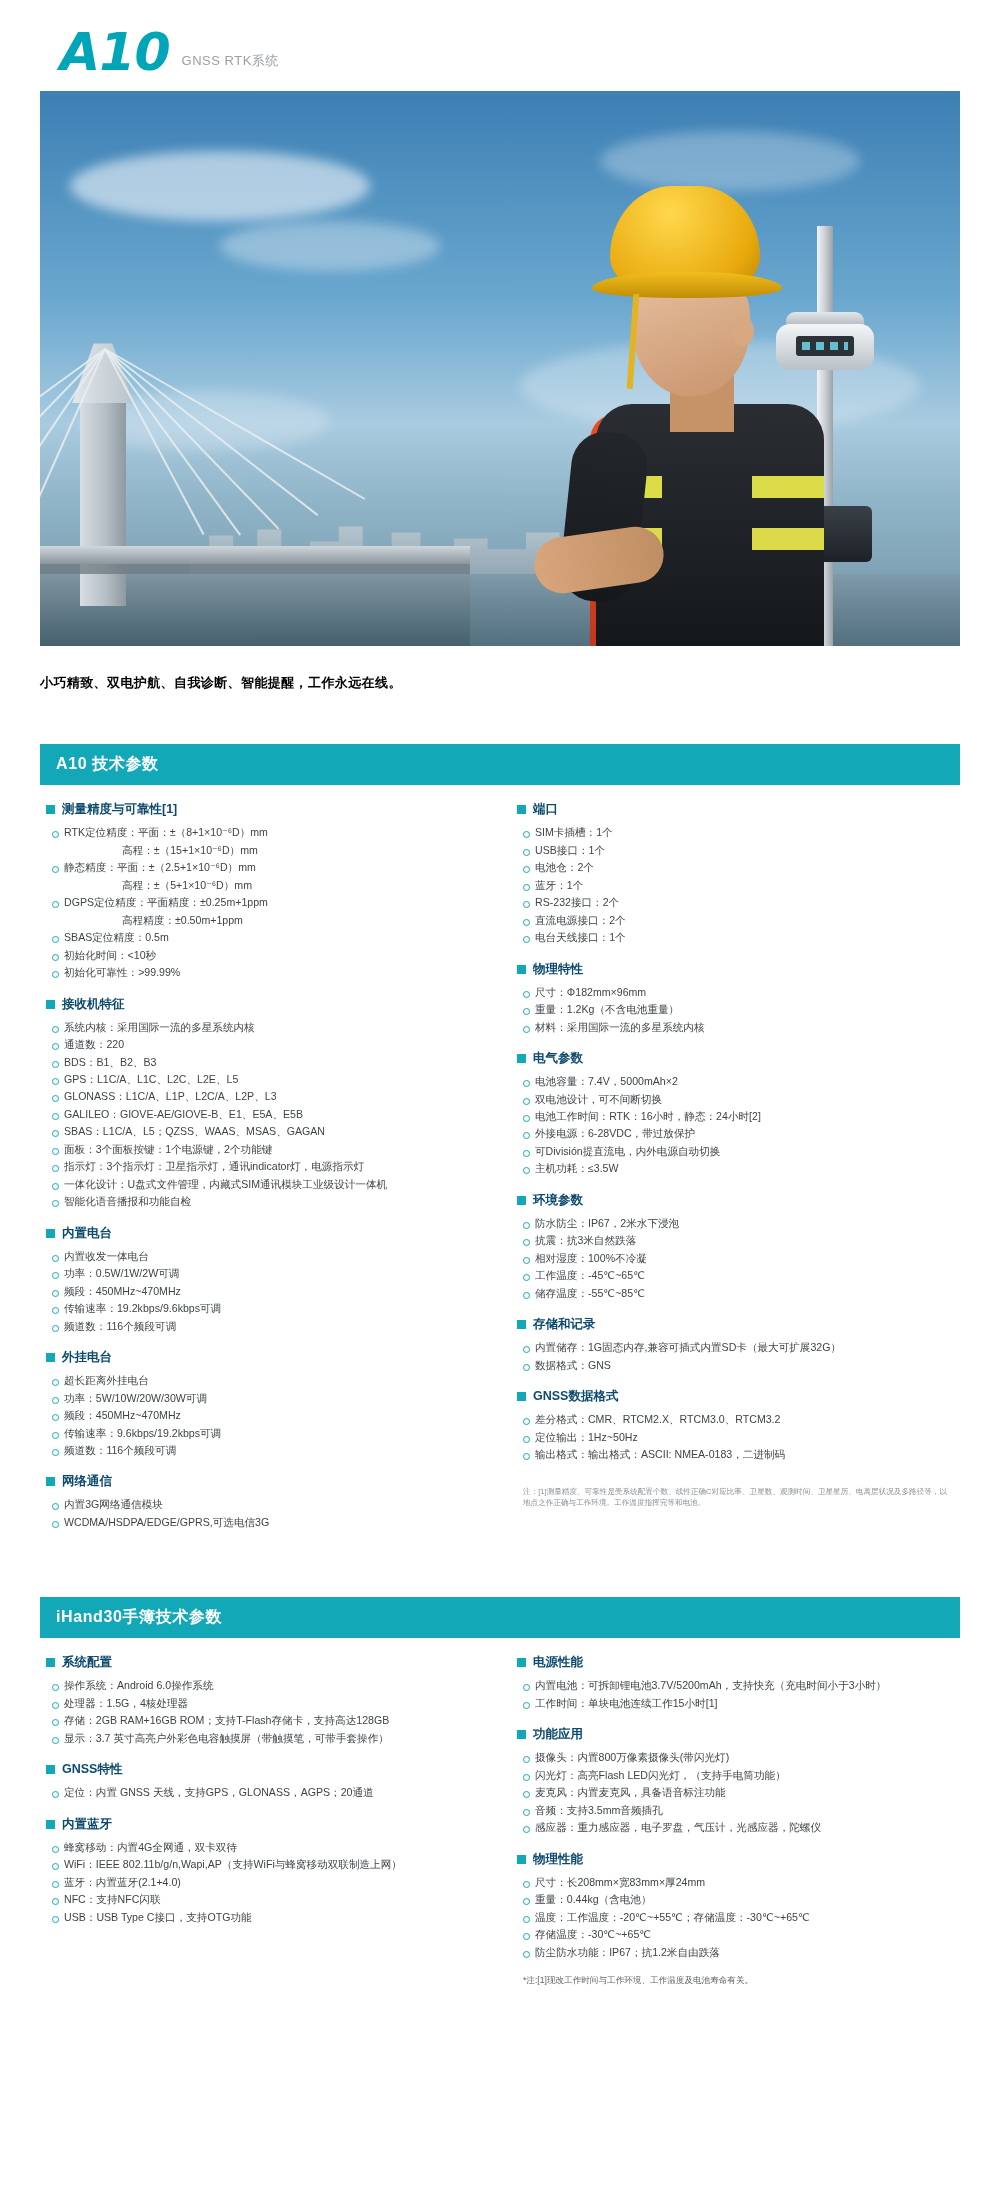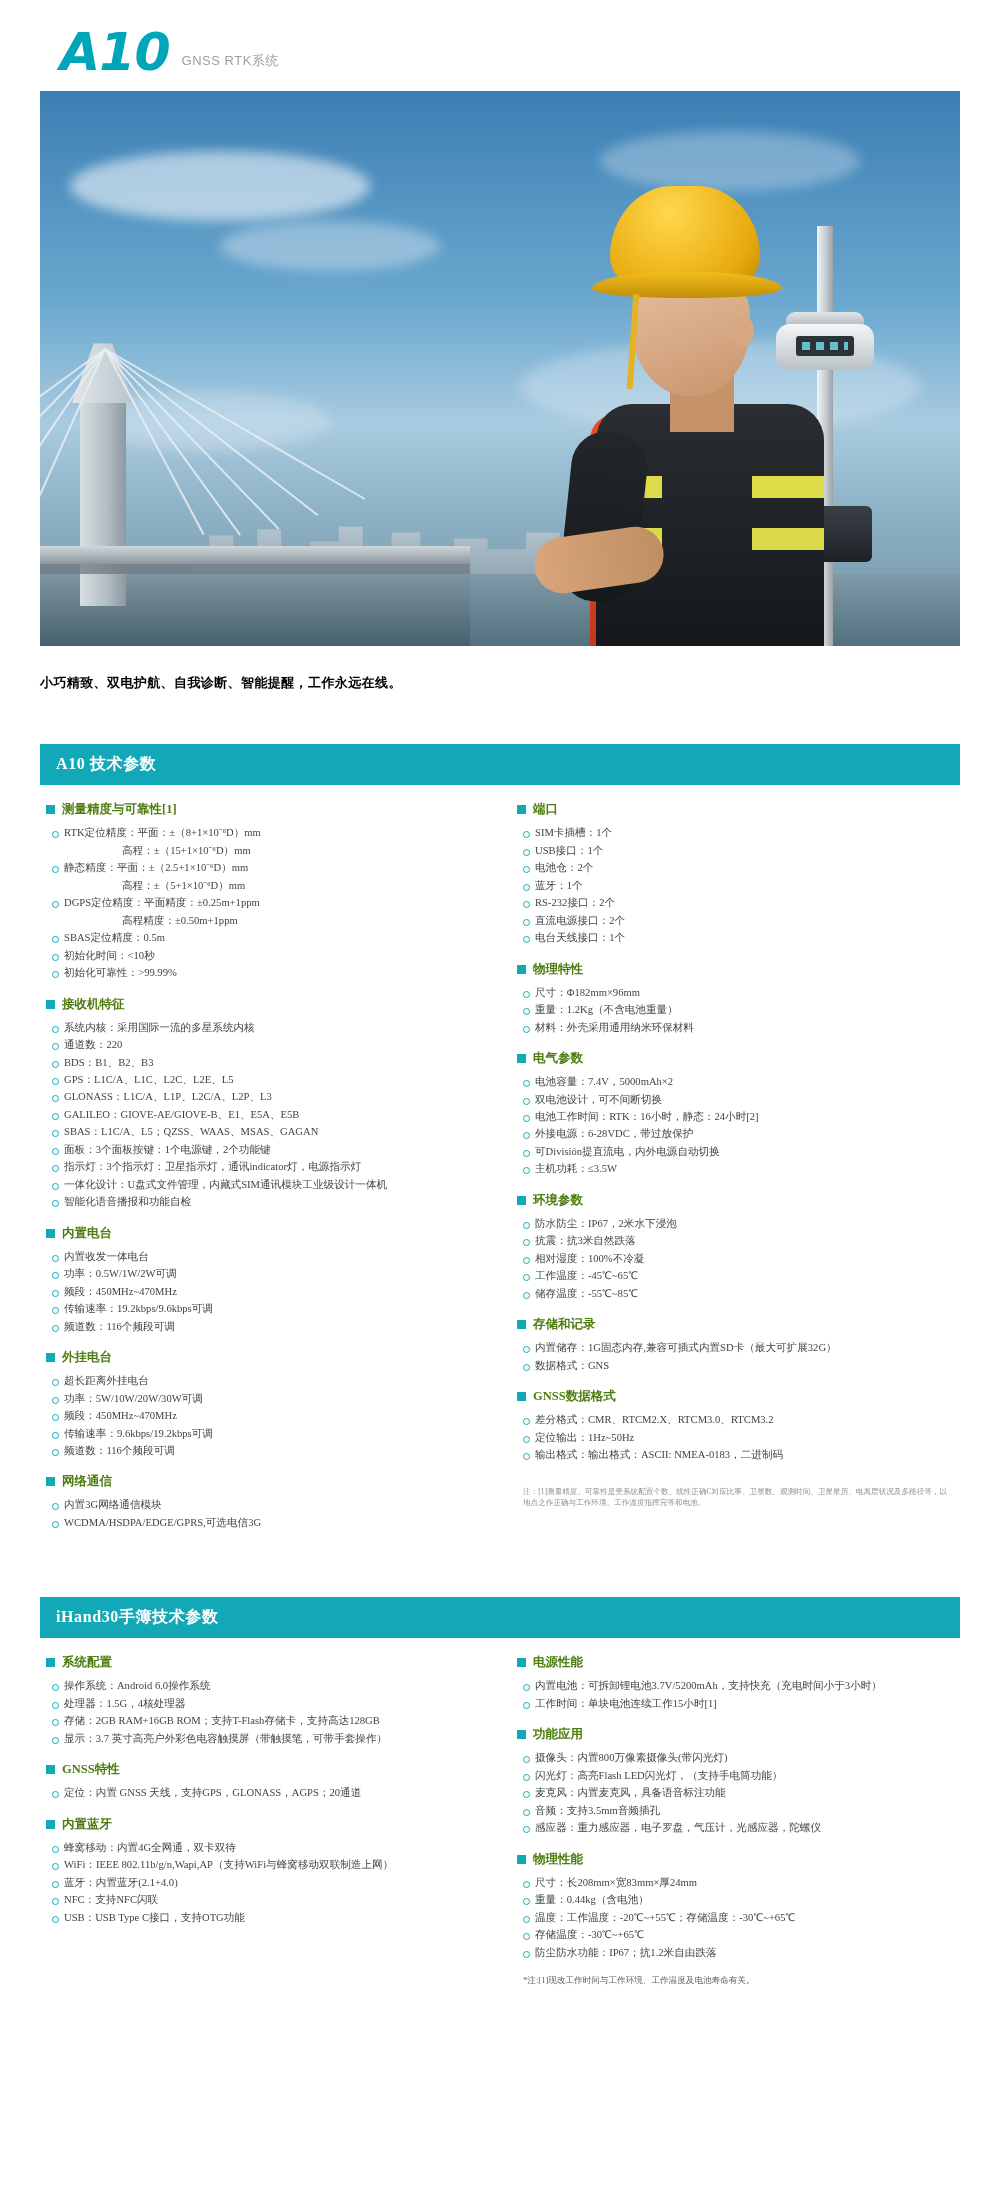--- a/index.html
+++ b/index.html
@@ -217,40 +217,40 @@
     background:linear-gradient(180deg,#55606a,#242a30);
   }
 
   .caption {
     width:920px; margin:28px auto 0;
     font-size:13px; color:#000000; font-weight:bold;
     letter-spacing:.4px;
   }
 
   
-  .section { width:920px; margin:52px auto 0;font-family:Liberation Serif, serif; }
+  .section { width:920px; margin:52px auto 0; }
   .section-bar {
     background:#13a8b8;
     color:#fff;
     font-size:16px;
     font-weight:bold;
     padding:10px 16px;
     letter-spacing:.6px;
   }
   .cols {
     display:flex;
     gap:34px;
     padding:16px 6px 0 6px;
   }
   .col { width:50%; }
 
   .grp { margin-bottom:14px; }
   .grp-title {
     display:flex; align-items:center;
-    font-size:12.5px; font-weight:bold; color:#4d7c0f;
+    font-size:12.5px; font-weight:bold; color:#0c4a6e;
     margin-bottom:6px;
   }
   .sq {
     width:9px; height:9px; background:#13a8b8;
     margin-right:7px; flex:0 0 auto;
   }
   ul.items { list-style:none; margin:0; padding:0 0 0 4px; }
   ul.items li {
     position:relative;
     padding-left:14px;
@@ -456,21 +456,21 @@
         </div>
 
         <div class="grp">
           <div class="grp-title">
             <span class="sq"></span>
             <span>物理特性</span>
           </div>
           <ul class="items">
             <li>尺寸：Φ182mm×96mm</li>
             <li>重量：1.2Kg（不含电池重量）</li>
-            <li>材料：外壳采用通用纳米环保材料</li>
+            <li>材料：采用国际一流的多星系统内核</li>
           </ul>
         </div>
 
         <div class="grp">
           <div class="grp-title">
             <span class="sq"></span>
             <span>电气参数</span>
           </div>
           <ul class="items">
             <li>电池容量：7.4V，5000mAh×2</li>

